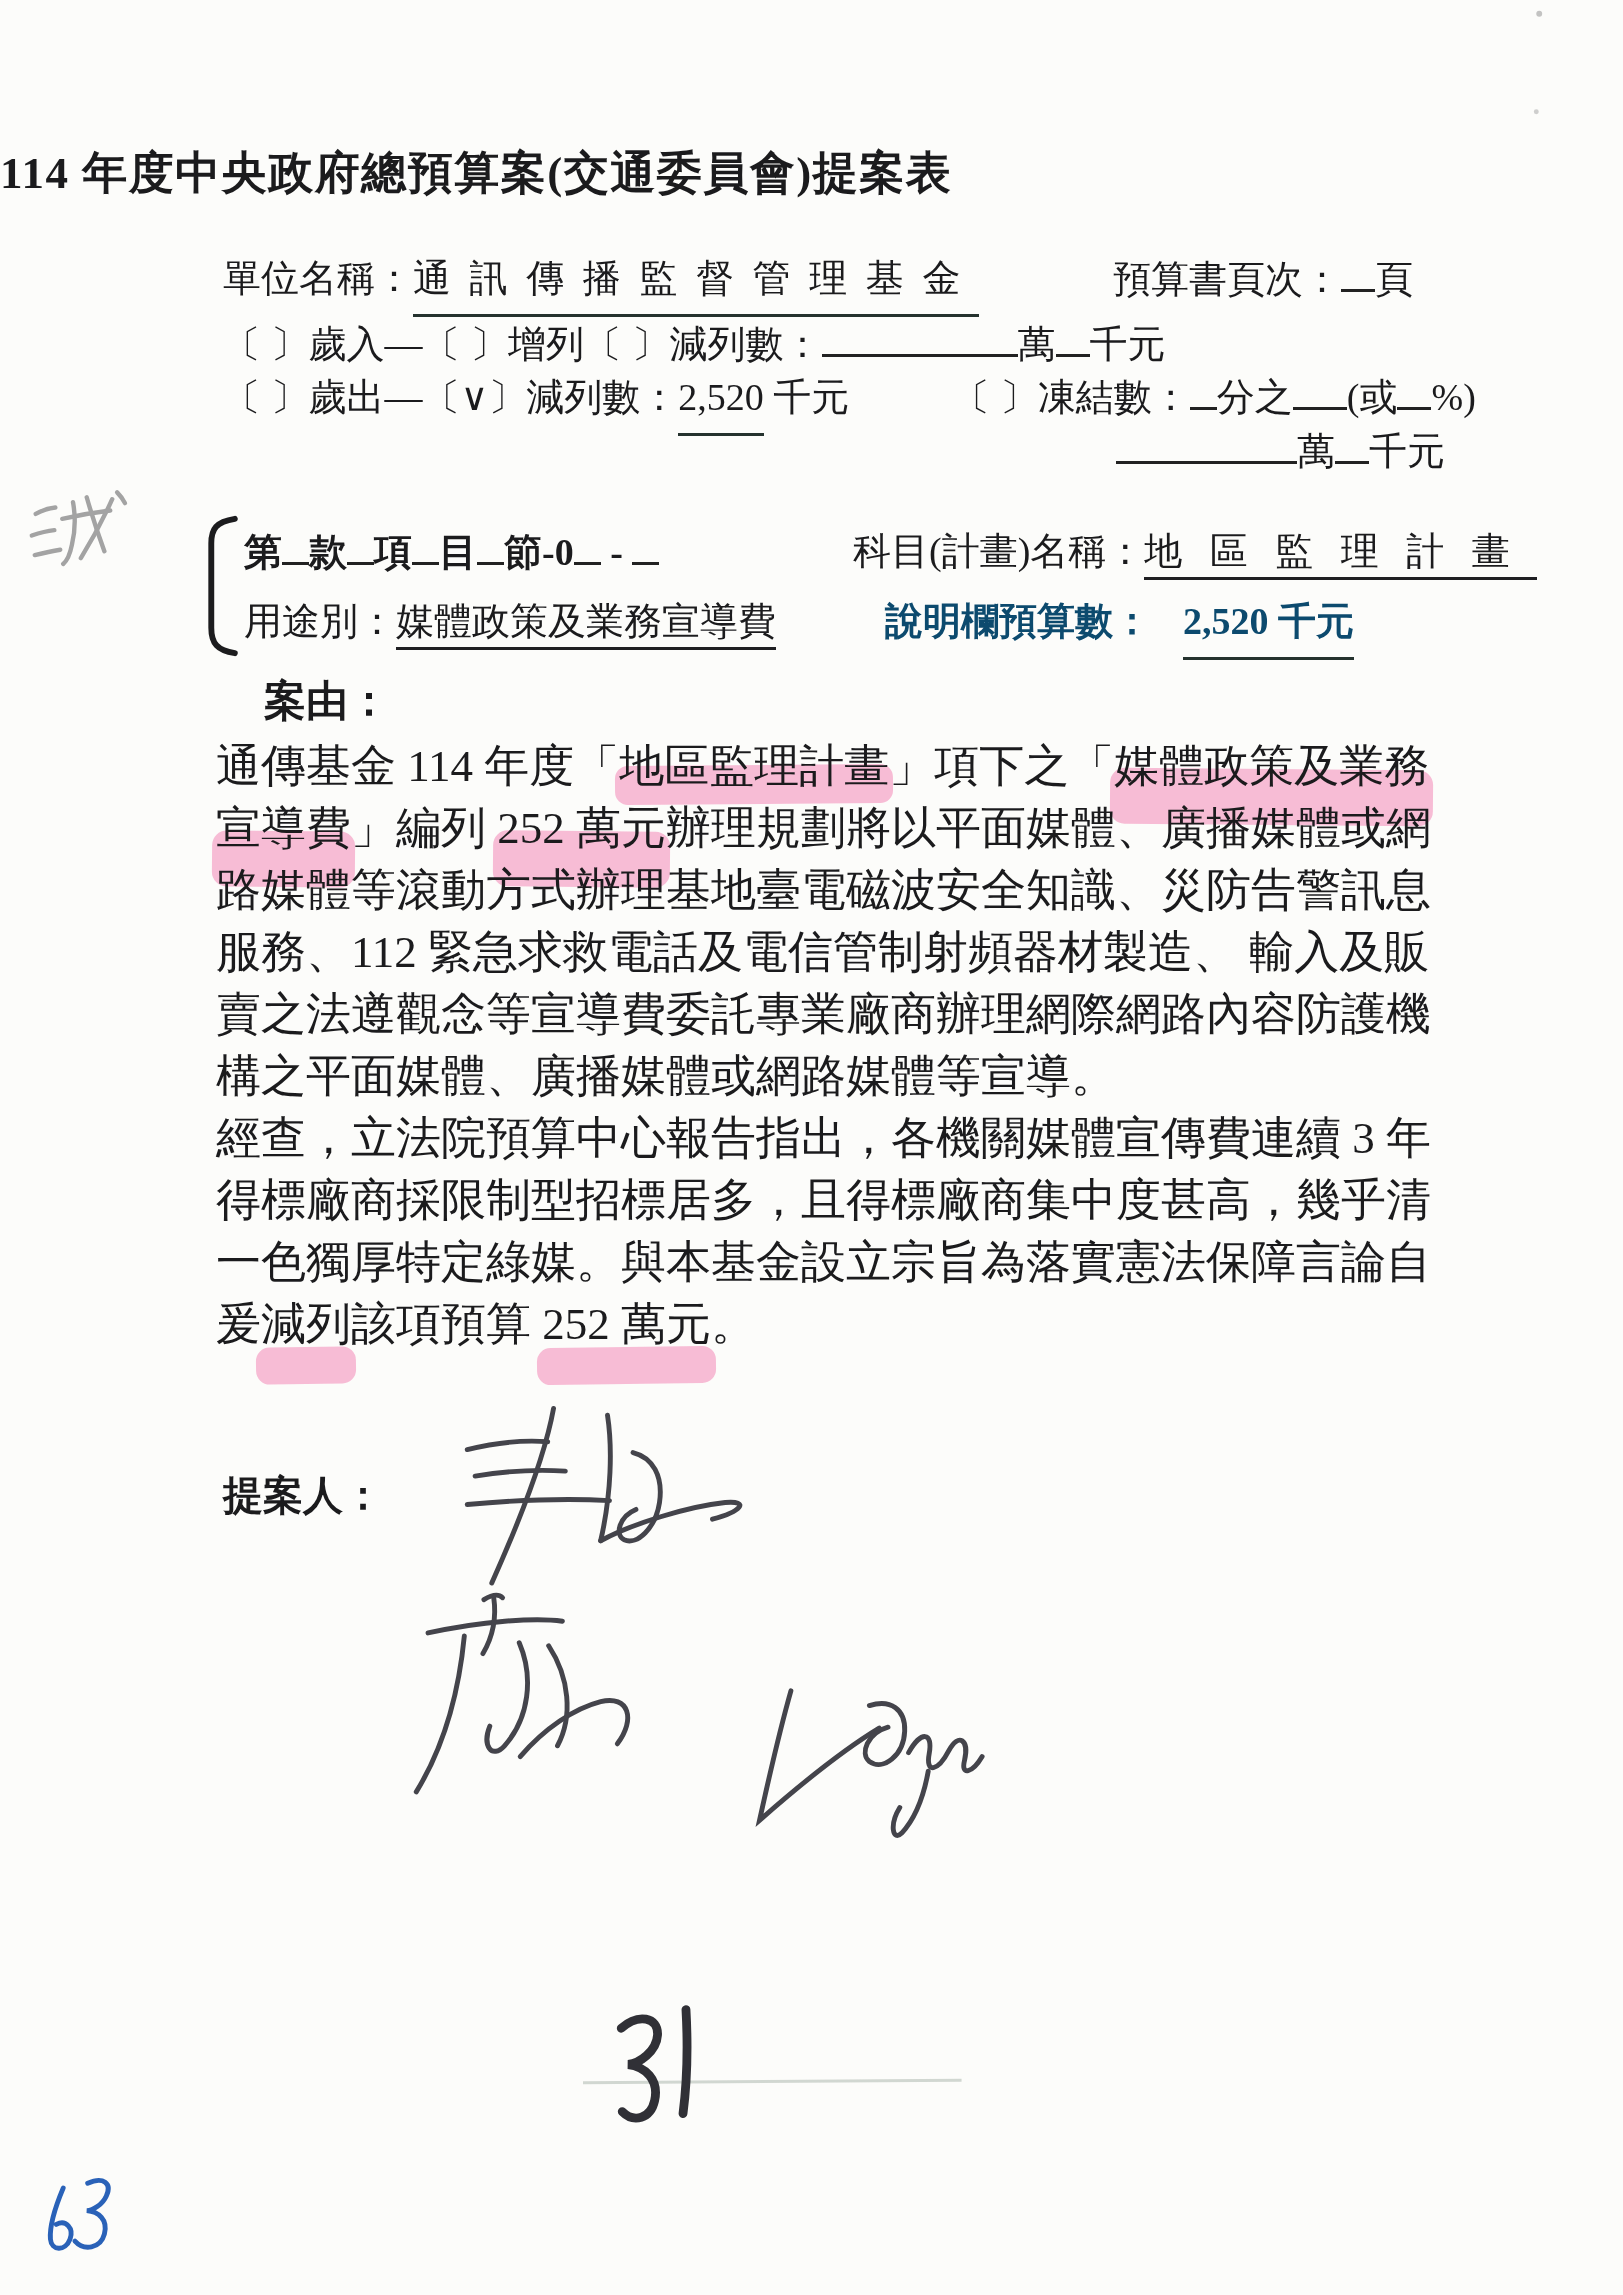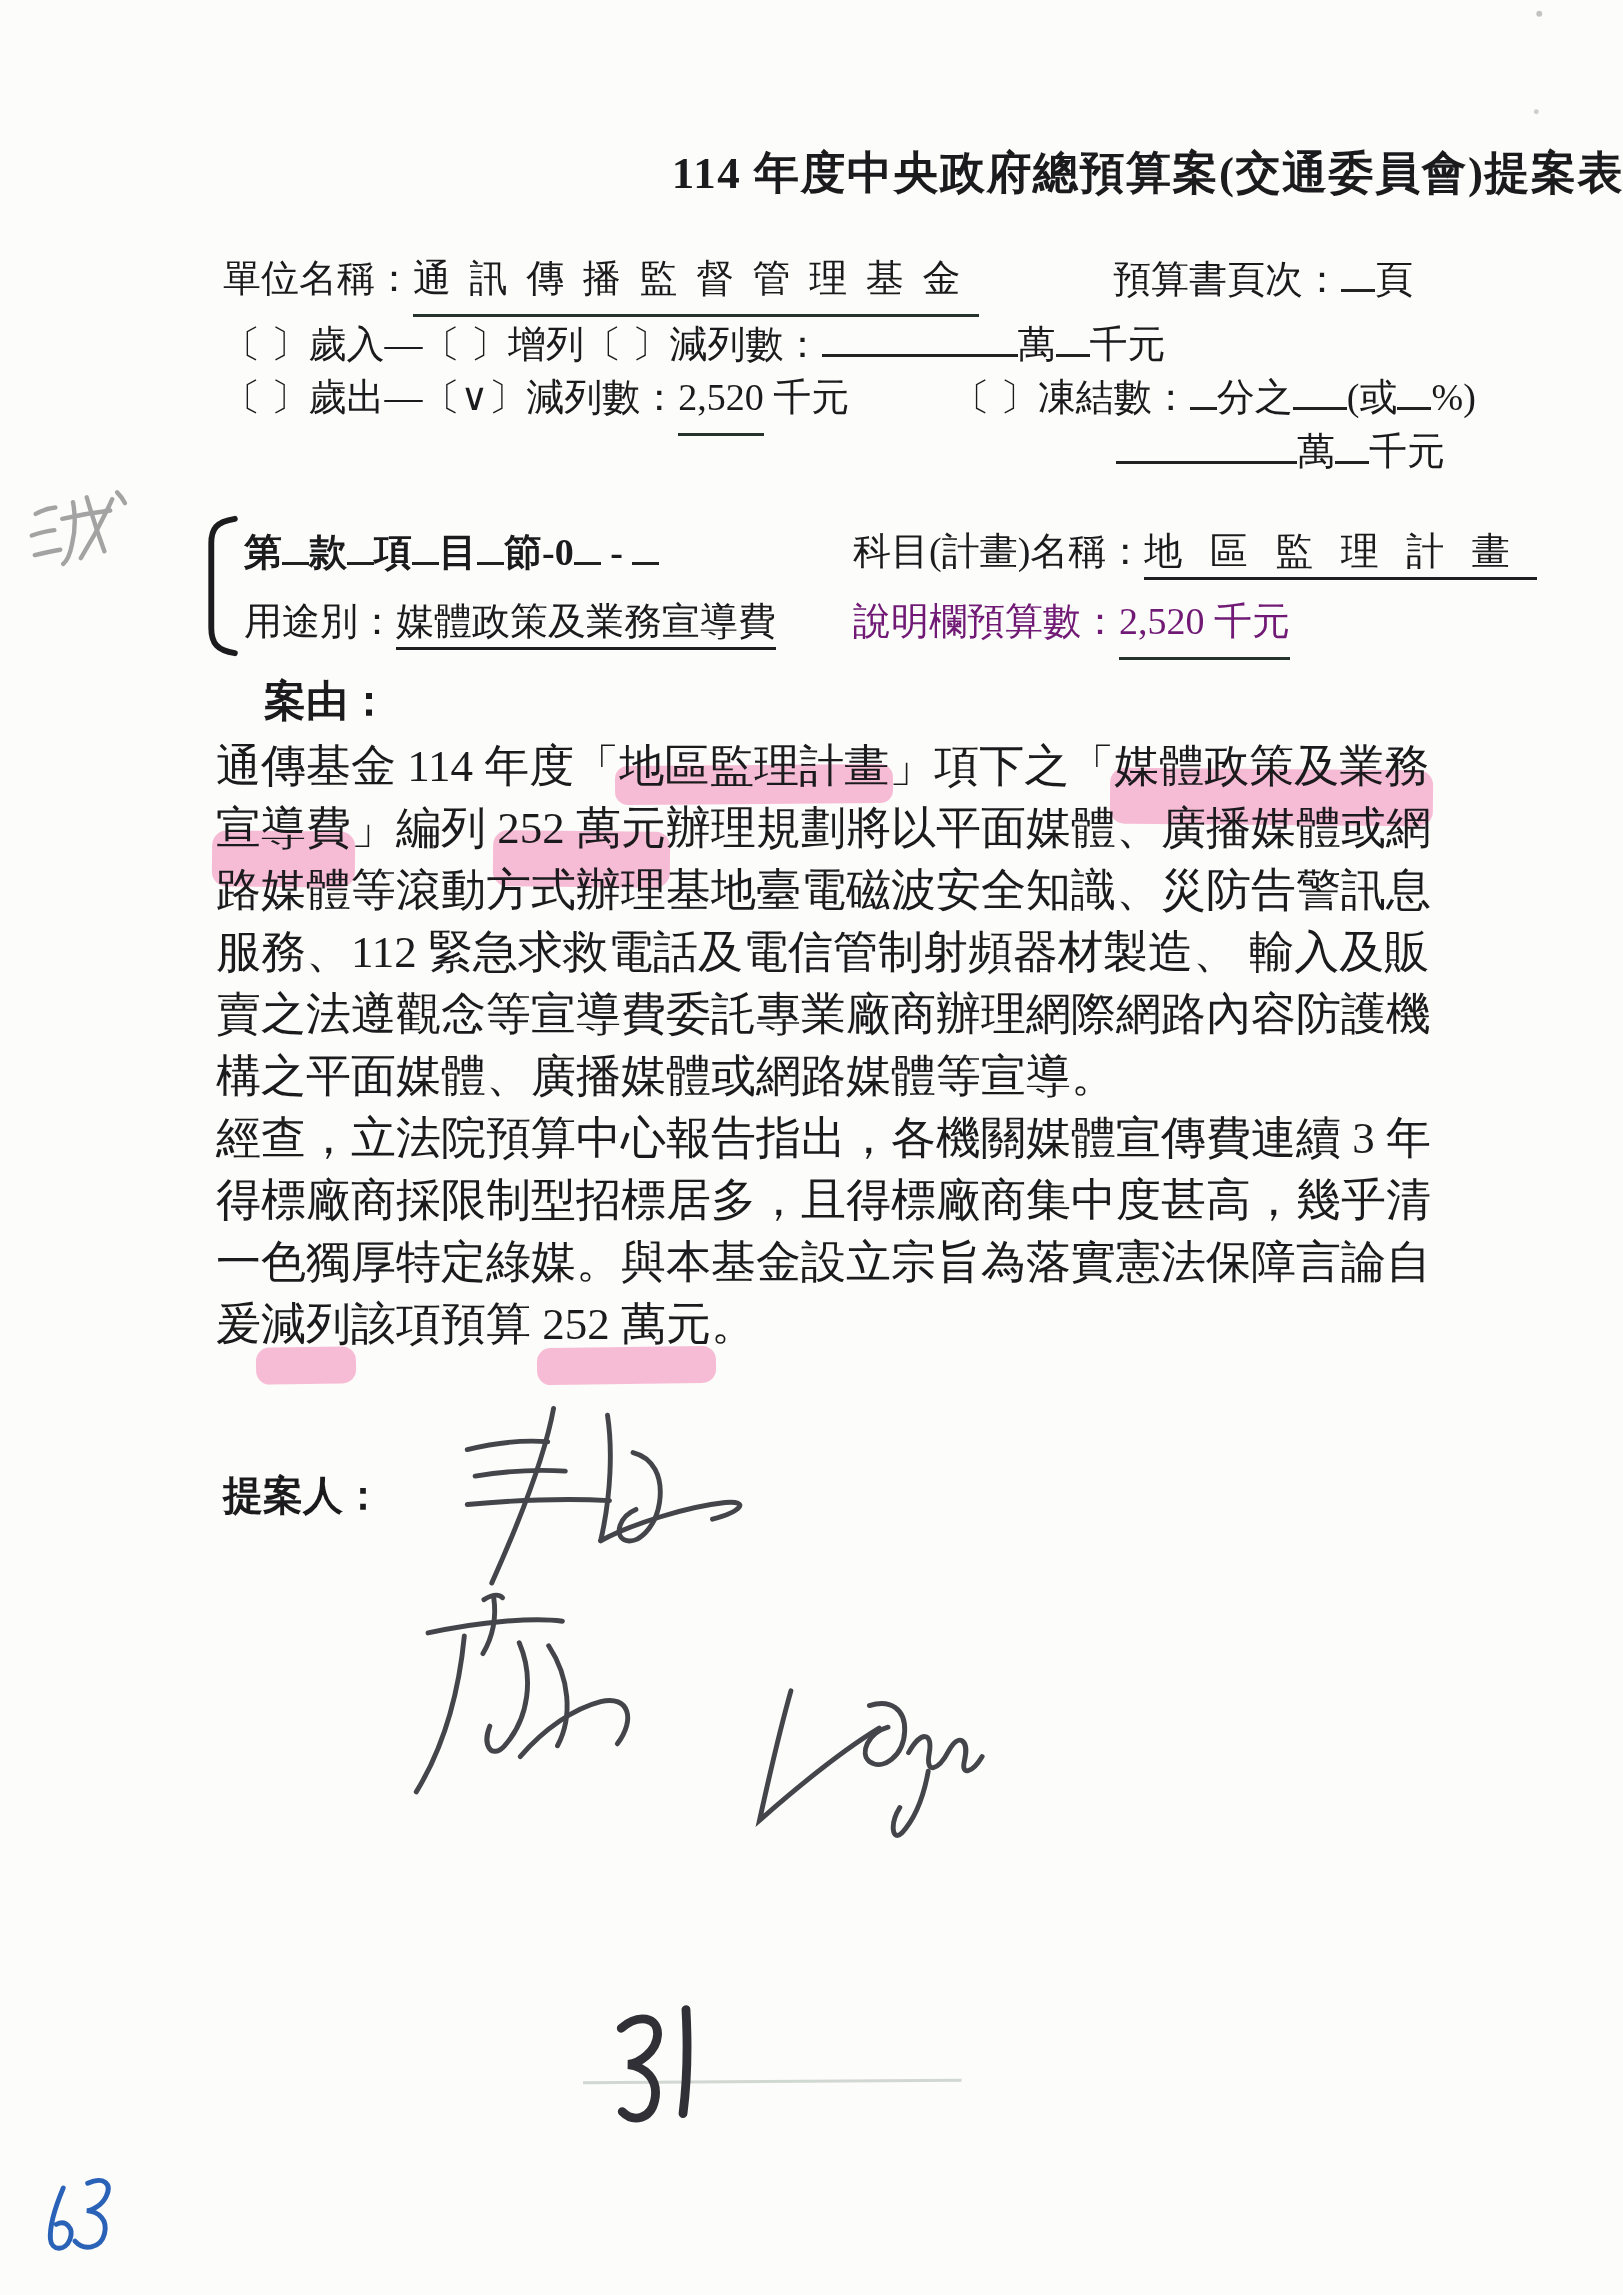--- a/index.html
+++ b/index.html
@@ -1,30 +1,30 @@
 <!DOCTYPE html>
 <html style="font-size:7.8px"><head>
 <meta charset="utf-8">
 <style>
   html,body{margin:0;padding:0;background:#ffffff;}
   .page{
     position:relative;width:1624px;height:2295px;background:#fcfcfa;
     font-family:"Liberation Serif","DejaVu Serif",serif;color:#1b1b1d;overflow:hidden;
   }
   .abs{position:absolute;white-space:nowrap;}
-  .title{top:143px;left:0;width:100%;text-align:right;font-size:45px;font-weight:700;letter-spacing:1.5px;}
+  .title{top:143px;left:0;width:100%;text-align:left;font-size:45px;font-weight:700;letter-spacing:1.5px;}
   .lbl{font-weight:400;}
   .row{font-size:38px;}
   .blank{display:inline-block;border-bottom:3.4px solid #222;height:0.95em;vertical-align:baseline;}
   .w55{width:27px;} .w70{width:34px;} .w110{width:54px;} .w370{width:181px;} .w400{width:196px;}
   .uline{border-bottom:3.4px solid #25322e;padding-bottom:15px;}
   .uline2{border-bottom:3.9px solid #1f1f22;padding-bottom:4.9px;}
   .sp-wide{letter-spacing:18.6px;}
   .sp-mid{letter-spacing:27.5px;}
-  .gray{color:#701a75;font-weight:400;}
+  .gray{color:#0c4a6e;font-weight:700;margin-left:32px;}
   .case-heading{font-size:42px;font-weight:700;}
   .case-body{top:735px;left:216px;width:1256px;}
   .case-line{position:relative;z-index:0;font-size:45px;line-height:62px;white-space:nowrap;}
   .case-line span{position:relative;}
   .hl::after{content:"";position:absolute;left:-3.9px;right:-3.9px;top:48%;height:78%;
     background:#f5a7c8;opacity:.75;border-radius:12.8px;transform:rotate(-.4deg);z-index:-1;}
   .hl.deep::after{top:55%;height:112%;border-radius:14.7px;transform:rotate(.5deg);}
   .hlu::after{content:"";position:absolute;left:-4.9px;right:-4.9px;top:96%;height:74%;
     background:#f5a7c8;opacity:.75;border-radius:13.7px;transform:rotate(-.8deg);z-index:-1;}
   .proposer{font-size:40px;font-weight:700;}

